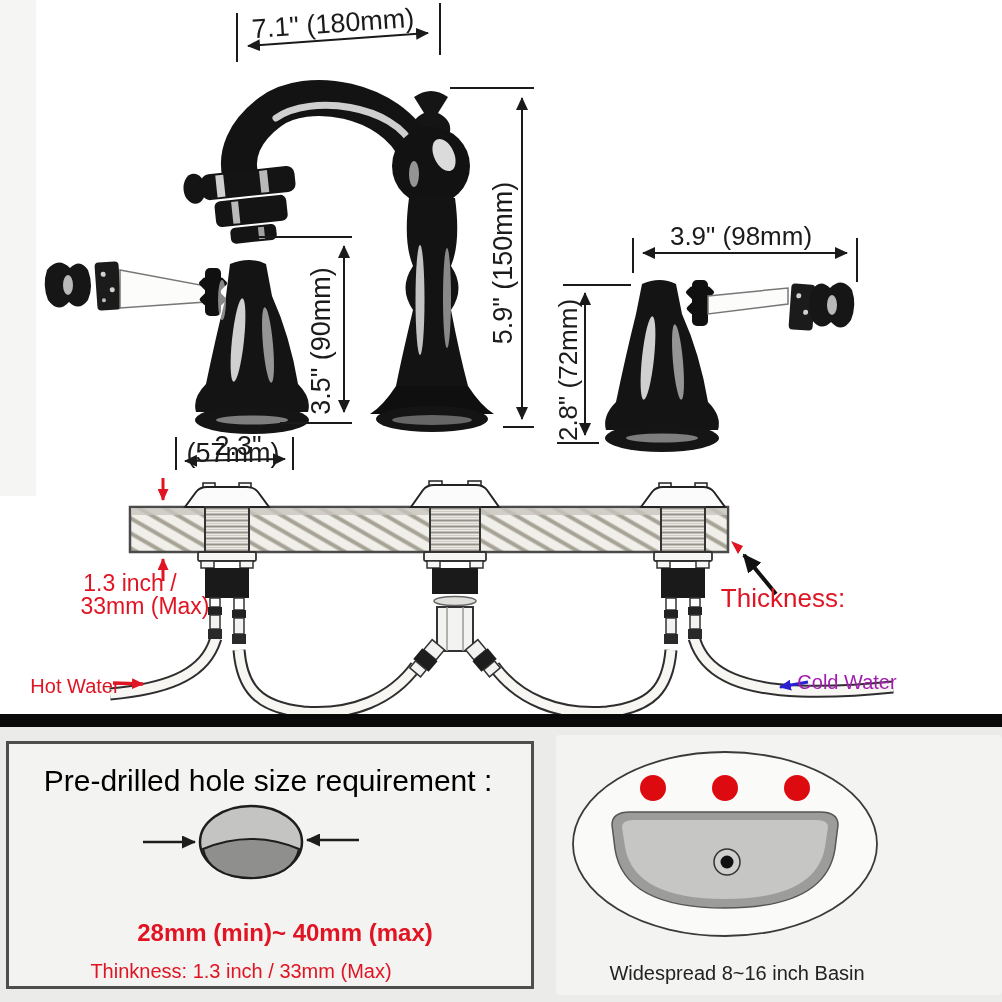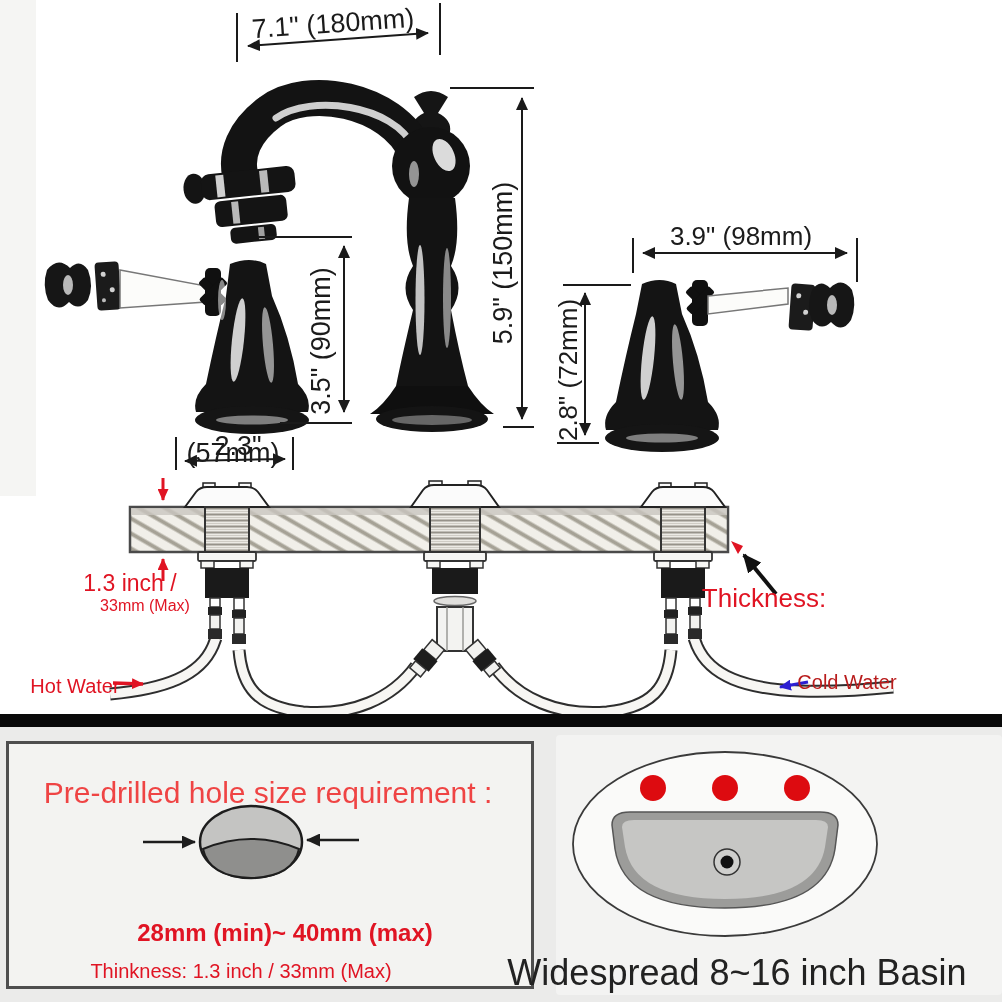--- a/index.html
+++ b/index.html
@@ -10,21 +10,21 @@
   .divider{position:absolute;left:0;top:714px;width:1002px;height:13px;background:#0a0a0a;}
   .bottom-bg{position:absolute;left:0;top:727px;width:1002px;height:275px;background:#ebebea;}
   .basin-panel{position:absolute;left:556px;top:735px;width:446px;height:260px;background:#f3f3f2;border-radius:4px;}
   .req-box{position:absolute;left:6px;top:741px;width:528px;height:248px;background:#f3f3f1;
            border:3px solid #4e4e4e;box-sizing:border-box;}
   .bottom-svg{position:absolute;left:0;top:727px;}
   .lbl{position:absolute;color:#1b1b1b;white-space:nowrap;transform:translate(-50%,-50%);line-height:1;}
   .rot{transform:translate(-50%,-50%) rotate(-90deg);}
   .tilt{transform:translate(-50%,-50%) rotate(-4deg);}
   .red{color:#e01423;}
-  .blue{color:#b91c1c;}
+  .blue{color:#a21caf;}
   .bold{font-weight:bold;}
 </style>
 </head>
 <body>
 
 <div class="page">
 
   <div class="left-strip"></div>
 
   <svg class="top-svg" width="1002" height="714" viewBox="0 0 1002 714">
@@ -242,22 +242,22 @@
   </svg>
 
   <div class="lbl tilt" style="left:333px;top:24px;font-size:27px;">7.1" (180mm)</div>
   <div class="lbl rot" style="left:503px;top:263px;font-size:27px;">5.9" (150mm)</div>
   <div class="lbl rot" style="left:321px;top:341px;font-size:27px;">3.5" (90mm)</div>
   <div class="lbl rot" style="left:568px;top:370px;font-size:26px;">2.8" (72mm)</div>
   <div class="lbl" style="left:741px;top:236px;font-size:26px;">3.9" (98mm)</div>
   <div class="lbl" style="left:238px;top:446px;font-size:27px;">2.3"</div>
   <div class="lbl" style="left:233px;top:453px;font-size:27px;">(57mm)</div>
   <div class="lbl red" style="left:130px;top:583px;font-size:23px;">1.3 inch /</div>
-  <div class="lbl red" style="left:145px;top:606px;font-size:16px;">33mm (Max)</div>
-  <div class="lbl red" style="left:764px;top:598px;font-size:26px;">Thickness:</div>
+  <div class="lbl red" style="left:145px;top:606px;font-size:23px;">33mm (Max)</div>
+  <div class="lbl red" style="left:783px;top:598px;font-size:26px;">Thickness:</div>
   <div class="lbl red" style="left:75px;top:686px;font-size:20px;">Hot Water</div>
   <div class="lbl blue" style="left:847px;top:682px;font-size:20px;">Cold Water</div>
 
   <div class="divider"></div>
   <div class="bottom-bg"></div>
   <div class="basin-panel"></div>
   <div class="req-box"></div>
 
   <svg class="bottom-svg" width="1002" height="275" viewBox="0 0 1002 275">
     <defs>
@@ -278,18 +278,18 @@
       <path d="M 612 98 Q 612 85 630 85 L 820 85 Q 838 85 838 98 L 835 122 Q 826 181 725 181 Q 624 181 615 122 Z" fill="#9c9c9a" stroke="#555" stroke-width="1.5"></path>
       <path d="M 622 100 Q 622 93 634 93 L 816 93 Q 828 93 828 100 L 825 120 Q 816 172 725 172 Q 634 172 625 120 Z" fill="#c6c6c4"></path>
       <circle cx="653" cy="61" r="13" fill="#dd0b10"></circle>
       <circle cx="725" cy="61" r="13" fill="#dd0b10"></circle>
       <circle cx="797" cy="61" r="13" fill="#dd0b10"></circle>
       <circle cx="727" cy="135" r="13" fill="#cfcfcd" stroke="#333" stroke-width="1.5"></circle>
       <circle cx="727" cy="135" r="6.5" fill="#111111"></circle>
     </g>
   </svg>
 
-  <div class="lbl" style="left:268px;top:781px;font-size:30px;color:#ef4444;margin-top:12px;">Pre-drilled hole size requirement :</div>
+  <div class="lbl" style="left:268px;top:781px;font-size:30px;color:#000000;">Pre-drilled hole size requirement :</div>
   <div class="lbl red bold" style="left:285px;top:933px;font-size:24px;">28mm (min)~ 40mm (max)</div>
   <div class="lbl red" style="left:241px;top:971px;font-size:20px;">Thinkness: 1.3 inch / 33mm (Max)</div>
-  <div class="lbl" style="left:737px;top:973px;font-size:36px;color:#222222;">Widespread 8~16 inch Basin</div>
+  <div class="lbl" style="left:737px;top:973px;font-size:20px;color:#222222;">Widespread 8~16 inch Basin</div>
 
 </div>
 
 </body></html>

